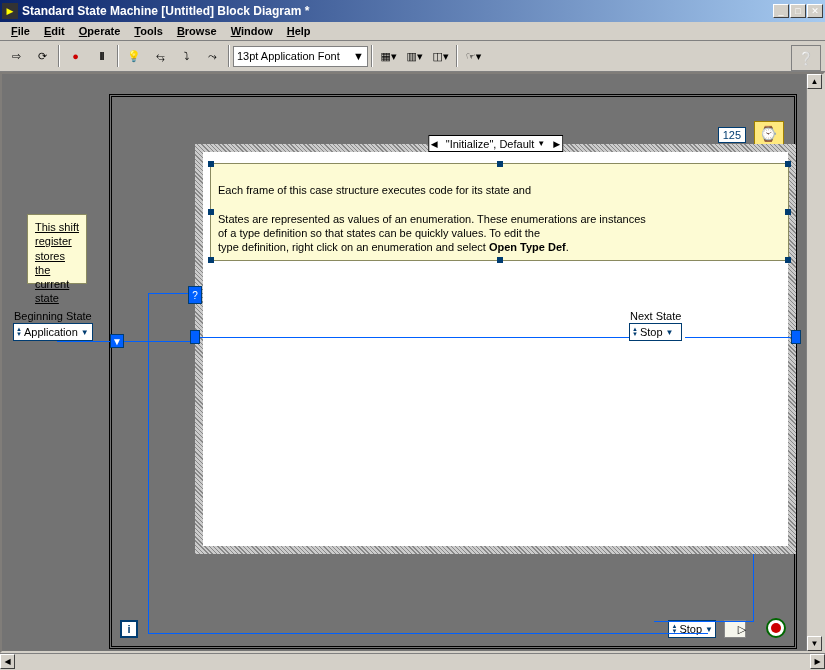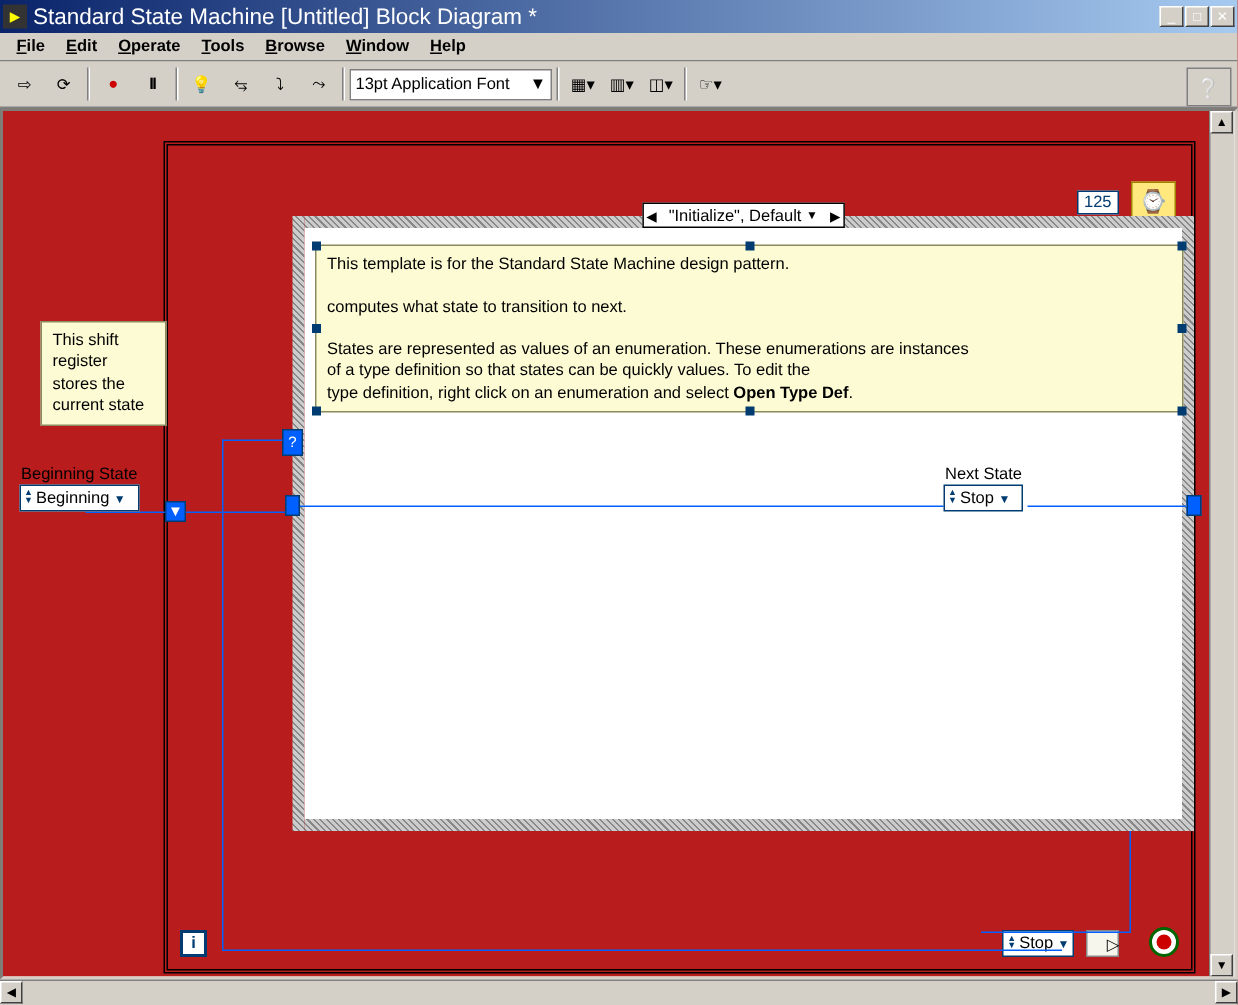--- a/index.html
+++ b/index.html
@@ -1,39 +1,39 @@
 <!DOCTYPE html>
 <html><head>
 <meta charset="utf-8">
 <style>
 * { box-sizing: border-box; margin: 0; padding: 0; }
 body { font-family: Tahoma, Arial, sans-serif; font-size: 11px; background: #d4d0c8; overflow: hidden; width: 825px; height: 670px; }
 
 .titlebar { background: linear-gradient(to right, #0a246a, #a6caf0); height: 22px; color: white; display: flex; align-items: center; padding: 0 2px; }
 .titlebar-icon { width: 16px; height: 16px; background: #333; margin-right: 4px; display: inline-flex; align-items: center; justify-content: center; font-size: 9px; color: yellow; }
-.titlebar-text { flex: 1; font-weight: normal; font-size: 15px; }
+.titlebar-text { flex: 1; font-weight: bold; font-size: 12px; }
 .win-buttons { display: flex; gap: 1px; }
 .win-btn { width: 16px; height: 14px; background: #d4d0c8; border: 1px solid #fff; border-right-color: #404040; border-bottom-color: #404040; font-size: 9px; display: flex; align-items: center; justify-content: center; cursor: pointer; font-family: Marlett, Arial; }
 
 .menubar { background: #d4d0c8; height: 19px; display: flex; align-items: center; padding: 0 4px; border-bottom: 1px solid #808080; }
 .menu-item { padding: 2px 7px; cursor: pointer; font-weight: bold; }
 .menu-item u { text-decoration: underline; }
 
 .toolbar { background: #d4d0c8; height: 31px; display: flex; align-items: center; padding: 2px 4px; border-bottom: 1px solid #808080; gap: 1px; }
 .tool-btn { width: 25px; height: 23px; background: #d4d0c8; border: 1px solid #d4d0c8; display: flex; align-items: center; justify-content: center; cursor: pointer; font-size: 11px; }
 .tool-sep { width: 2px; height: 22px; border-left: 1px solid #808080; border-right: 1px solid #fff; margin: 0 2px; }
 .font-select { height: 21px; font-size: 11px; width: 135px; background: white; border: 1px solid #808080; padding: 1px 3px; display: flex; align-items: center; justify-content: space-between; }
 .tool-btn.rec { color: #c00; }
 .tool-btn.pause { letter-spacing: -1px; font-weight: bold; }
 
 .context-icon { position: absolute; right: 4px; top: 45px; width: 30px; height: 26px; background: #d4d0c8; border: 1px solid #808080; display: flex; align-items: center; justify-content: center; font-size: 13px; }
 
 .work-area { position: absolute; top: 72px; left: 0; right: 0; bottom: 17px; background: white; border: 2px inset #d4d0c8; overflow: hidden; }
 
-.canvas { position: absolute; left: 0; top: 0; right: 17px; bottom: 0; background: #b91c1c; }
+.canvas { position: absolute; left: 0; top: 0; right: 17px; bottom: 0; background: #737373; }
 
 .vscroll { position: absolute; right: 0; top: 0; width: 17px; bottom: 0; background: #d4d0c8; border-left: 1px solid #808080; }
 .hscroll { position: absolute; left: 0; bottom: 0; right: 0; height: 17px; background: #d4d0c8; border-top: 1px solid #808080; }
 .scroll-btn { width: 15px; height: 15px; background: #d4d0c8; border: 1px solid #fff; border-right-color: #404040; border-bottom-color: #404040; display: flex; align-items: center; justify-content: center; font-size: 8px; position: absolute; cursor: pointer; }
 
 
 .while-loop { position: absolute; left: 107px; top: 20px; width: 688px; height: 555px; border: 3px double #000; }
 
 
 .case-struct { position: absolute; left: 193px; top: 70px; width: 601px; height: 410px; }
@@ -41,21 +41,21 @@
   border-image: repeating-linear-gradient(45deg, #888 0, #888 1px, #ccc 1px, #ccc 3px) 8; }
 .case-inner { position: absolute; inset: 8px; background: white; }
 
 .case-selector { position: absolute; top: -9px; left: 50%; transform: translateX(-50%); background: white; border: 1px solid #000; height: 17px; display: flex; align-items: center; font-size: 11px; z-index: 10; }
 .case-arrow { width: 11px; display: flex; align-items: center; justify-content: center; cursor: pointer; font-size: 9px; }
 .case-text { padding: 0 6px; display: flex; align-items: center; }
 
 .yellow-note { position: absolute; background: #fdfbd4; border: 1px solid #8a8a60; padding: 5px 7px; font-size: 11px; line-height: 1.3; }
 .yellow-note.main { left: 7px; top: 11px; width: 579px; }
 .sel-handle { position: absolute; width: 6px; height: 6px; background: #003c71; }
-.yellow-note.small { left: 25px; top: 140px; width: 84px; height: 70px; }
+.yellow-note.small { left: 25px; top: 140px; width: 60px; height: 70px; text-decoration: underline; }
 
 .beginning-state { position: absolute; left: 11px; top: 236px; }
 .control-label { background: transparent; font-size: 11px; white-space: nowrap; padding: 0 1px; }
 .enum-box { background: white; border: 1px solid #003c71; height: 18px; display: flex; align-items: center; padding: 0 2px; font-size: 11px; margin-top: 1px; }
 .enum-arrows { display: inline-flex; flex-direction: column; font-size: 6px; line-height: 5px; margin-right: 2px; color: #003c71; }
 .enum-dd { font-size: 8px; color: #003c71; margin-left: 3px; }
 
 .next-state { position: absolute; left: 627px; top: 236px; }
 
 
@@ -171,37 +171,36 @@
       <div class="wire-h" style="left:36px; top:536px; width:560px;"></div>
 
     </div>
 
     <div class="yellow-note small"><span>This shift register stores the current state</span></div>
 
     <div class="beginning-state">
       <div class="control-label">Beginning State</div>
       <div class="enum-box">
           <span class="enum-arrows">▲<br>▼</span>
-          <span>Beginning</span>
+          <span>Application</span>
           <span class="enum-dd">▼</span>
         </div>
     </div>
 
     <div class="case-struct">
       <div class="case-border"></div>
       <div class="case-selector">
         <span class="case-arrow">◀</span>
         <span class="case-text"><span>"Initialize", Default</span>&nbsp;<span style="font-size:8px;">▼</span></span>
         <span class="case-arrow">▶</span>
       </div>
       <div class="case-inner">
         <div class="yellow-note main">
-          <div>This template is for the Standard State Machine design pattern.</div>
           <br>
-          <div>computes what state to transition to next.</div>
+          <div>Each frame of this case structure executes code for its state and</div>
           <br>
           <div>States are represented as values of an enumeration. These enumerations are instances</div>
           <div>of a type definition so that states can be quickly values. To edit the</div>
           <div><span>type definition, right click on an enumeration and select </span><b>Open Type Def</b><span>.</span></div>
           <div class="sel-handle" style="left:-3px;top:-3px;"></div>
           <div class="sel-handle" style="right:-3px;top:-3px;"></div>
           <div class="sel-handle" style="left:-3px;bottom:-3px;"></div>
           <div class="sel-handle" style="right:-3px;bottom:-3px;"></div>
           <div class="sel-handle" style="left:50%;top:-3px;margin-left:-3px;"></div>
           <div class="sel-handle" style="left:50%;bottom:-3px;margin-left:-3px;"></div>

